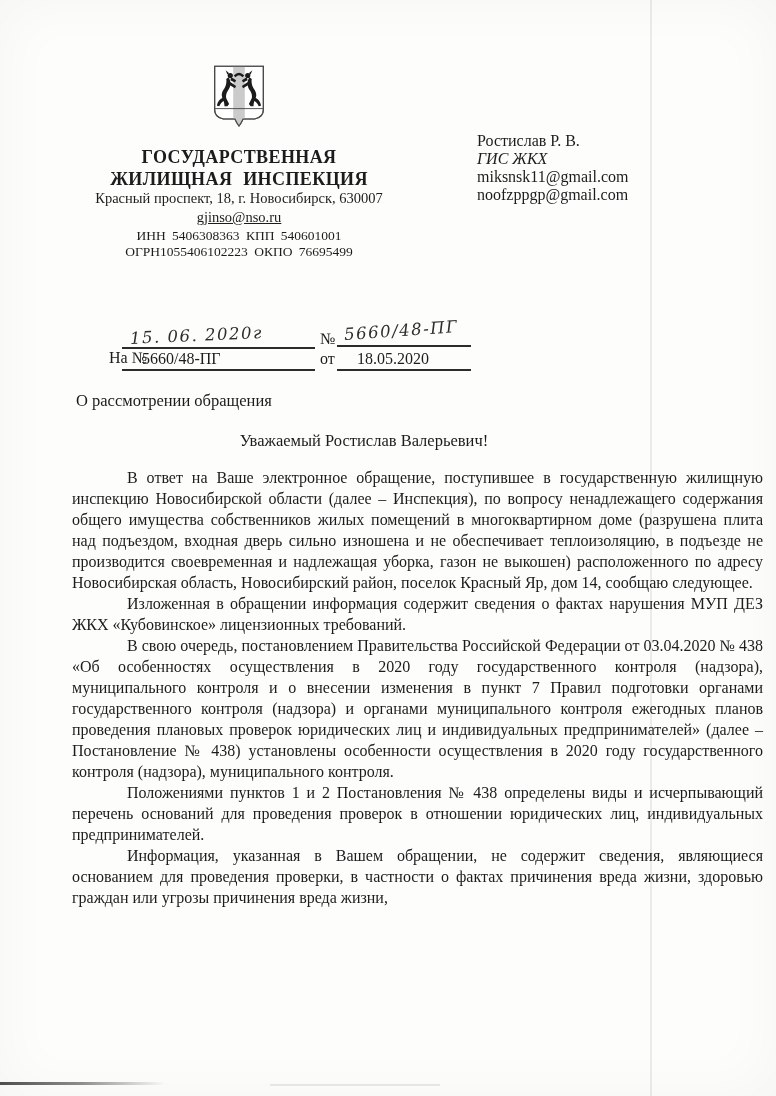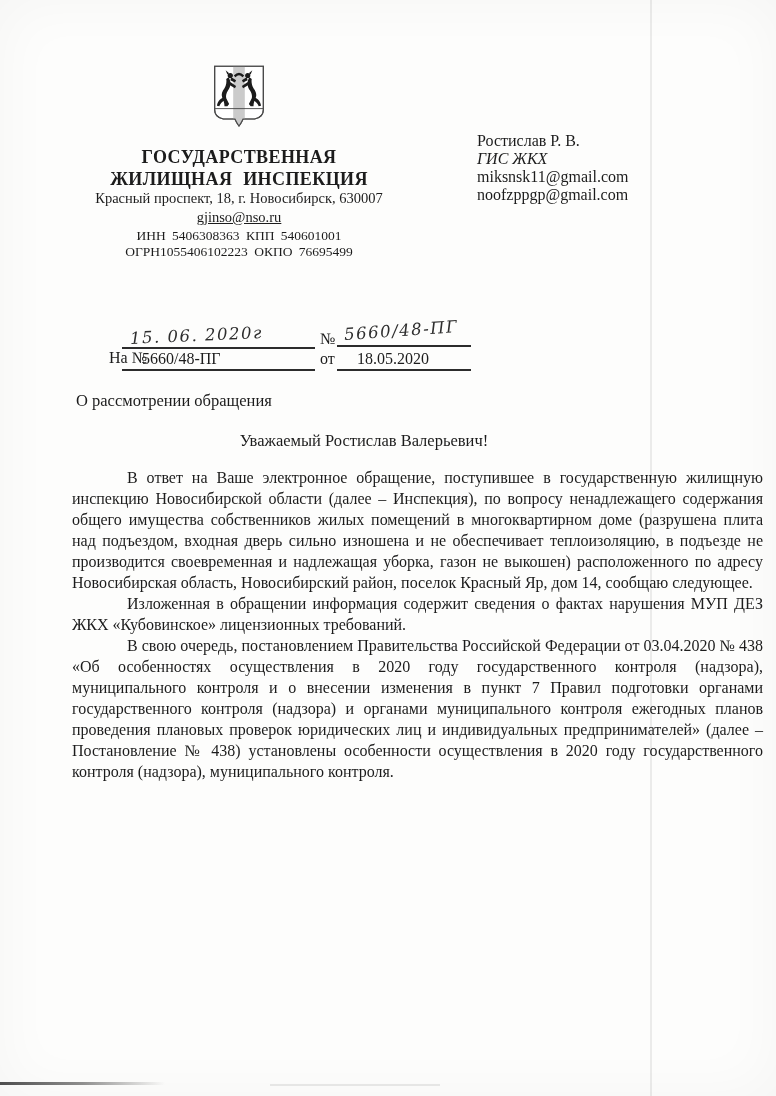--- a/index.html
+++ b/index.html
@@ -121,15 +121,17 @@
   </div>
 
   <div class="subject">О рассмотрении обращения</div>
 
   <div class="salutation">Уважаемый Ростислав Валерьевич!</div>
 
   <div class="body-text">
     <p>В ответ на Ваше электронное обращение, поступившее в государственную жилищную инспекцию Новосибирской области (далее – Инспекция), по вопросу ненадлежащего содержания общего имущества собственников жилых помещений в многоквартирном доме (разрушена плита над подъездом, входная дверь сильно изношена и не обеспечивает теплоизоляцию, в подъезде не производится своевременная и надлежащая уборка, газон не выкошен) расположенного по адресу Новосибирская область, Новосибирский район, поселок Красный Яр, дом 14, сообщаю следующее.</p>
     <p>Изложенная в обращении информация содержит сведения о фактах нарушения МУП ДЕЗ ЖКХ «Кубовинское» лицензионных требований.</p>
     <p>В свою очередь, постановлением Правительства Российской Федерации от 03.04.2020 № 438 «Об особенностях осуществления в 2020 году государственного контроля (надзора), муниципального контроля и о внесении изменения в пункт 7 Правил подготовки органами государственного контроля (надзора) и органами муниципального контроля ежегодных планов проведения плановых проверок юридических лиц и индивидуальных предпринимателей» (далее – Постановление № 438) установлены особенности осуществления в 2020 году государственного контроля (надзора), муниципального контроля.</p>
+    <p>Положениями пунктов 1 и 2 Постановления № 438 определены виды и исчерпывающий перечень оснований для проведения проверок в отношении юридических лиц, индивидуальных предпринимателей.</p>
+    <p>Информация, указанная в Вашем обращении, не содержит сведения, являющиеся основанием для проведения проверки, в частности о фактах причинения вреда жизни, здоровью граждан или угрозы причинения вреда жизни,</p>
   </div>
 
 </div>
 
 </body></html>

